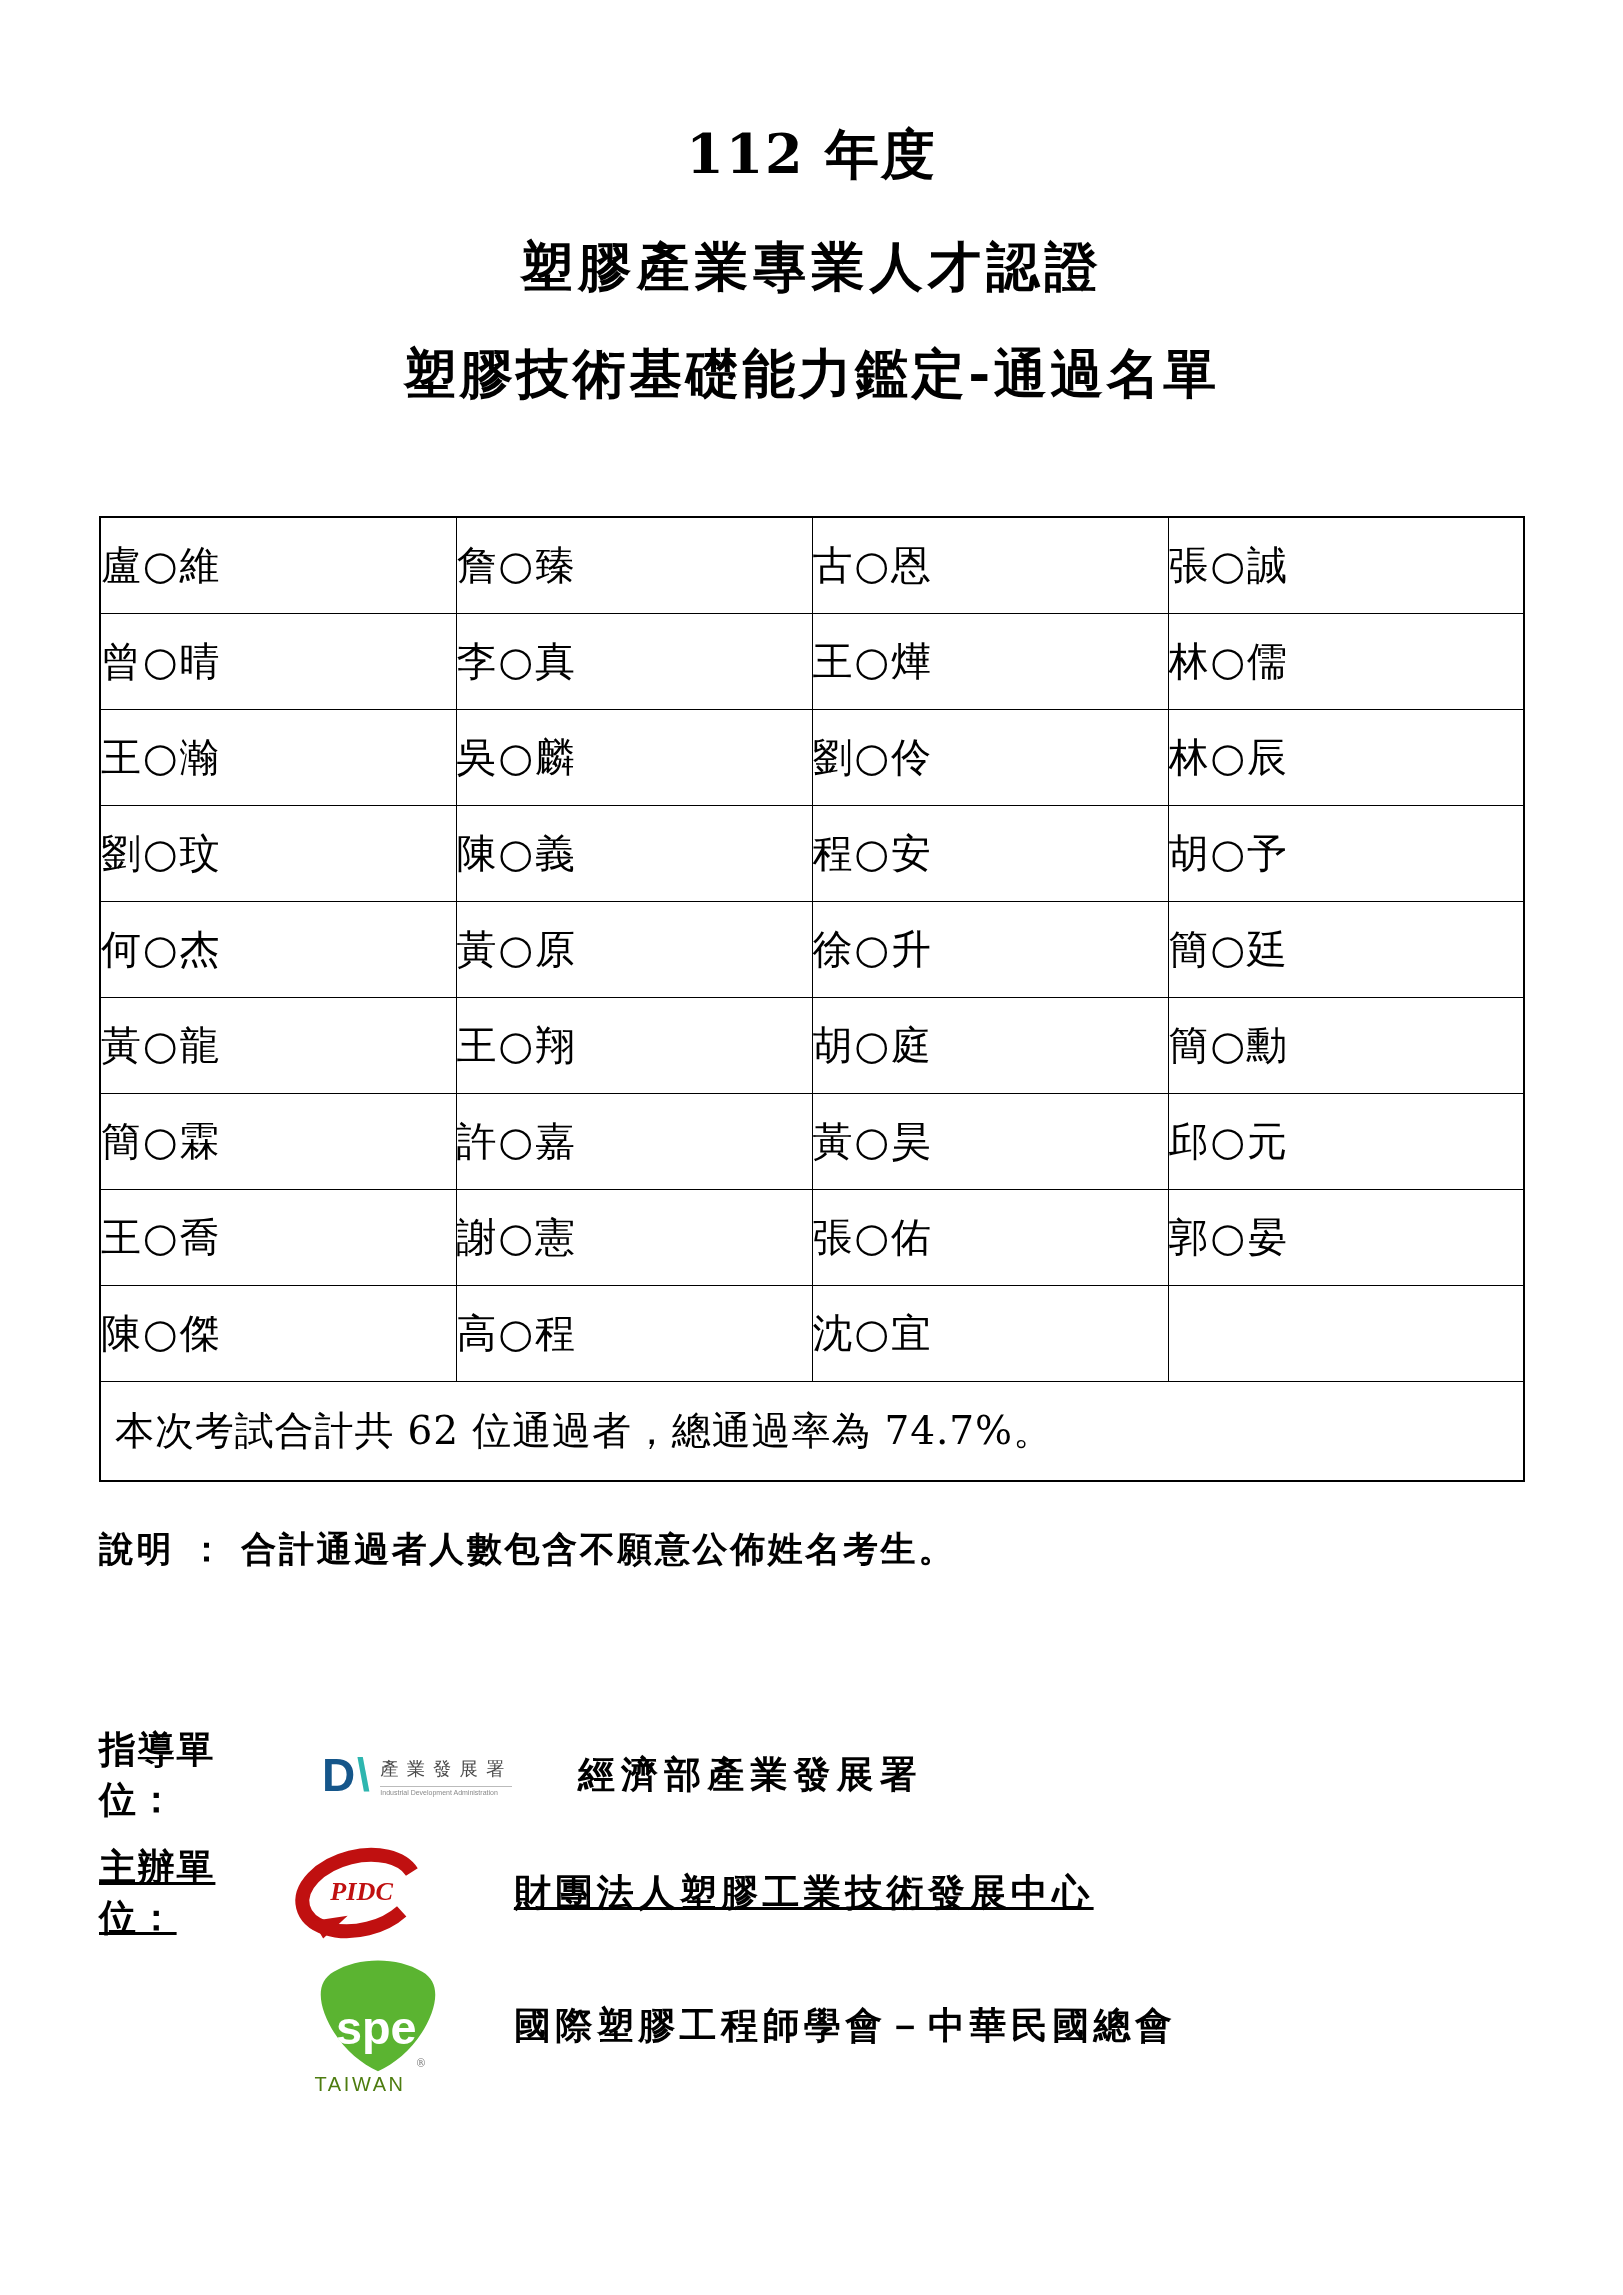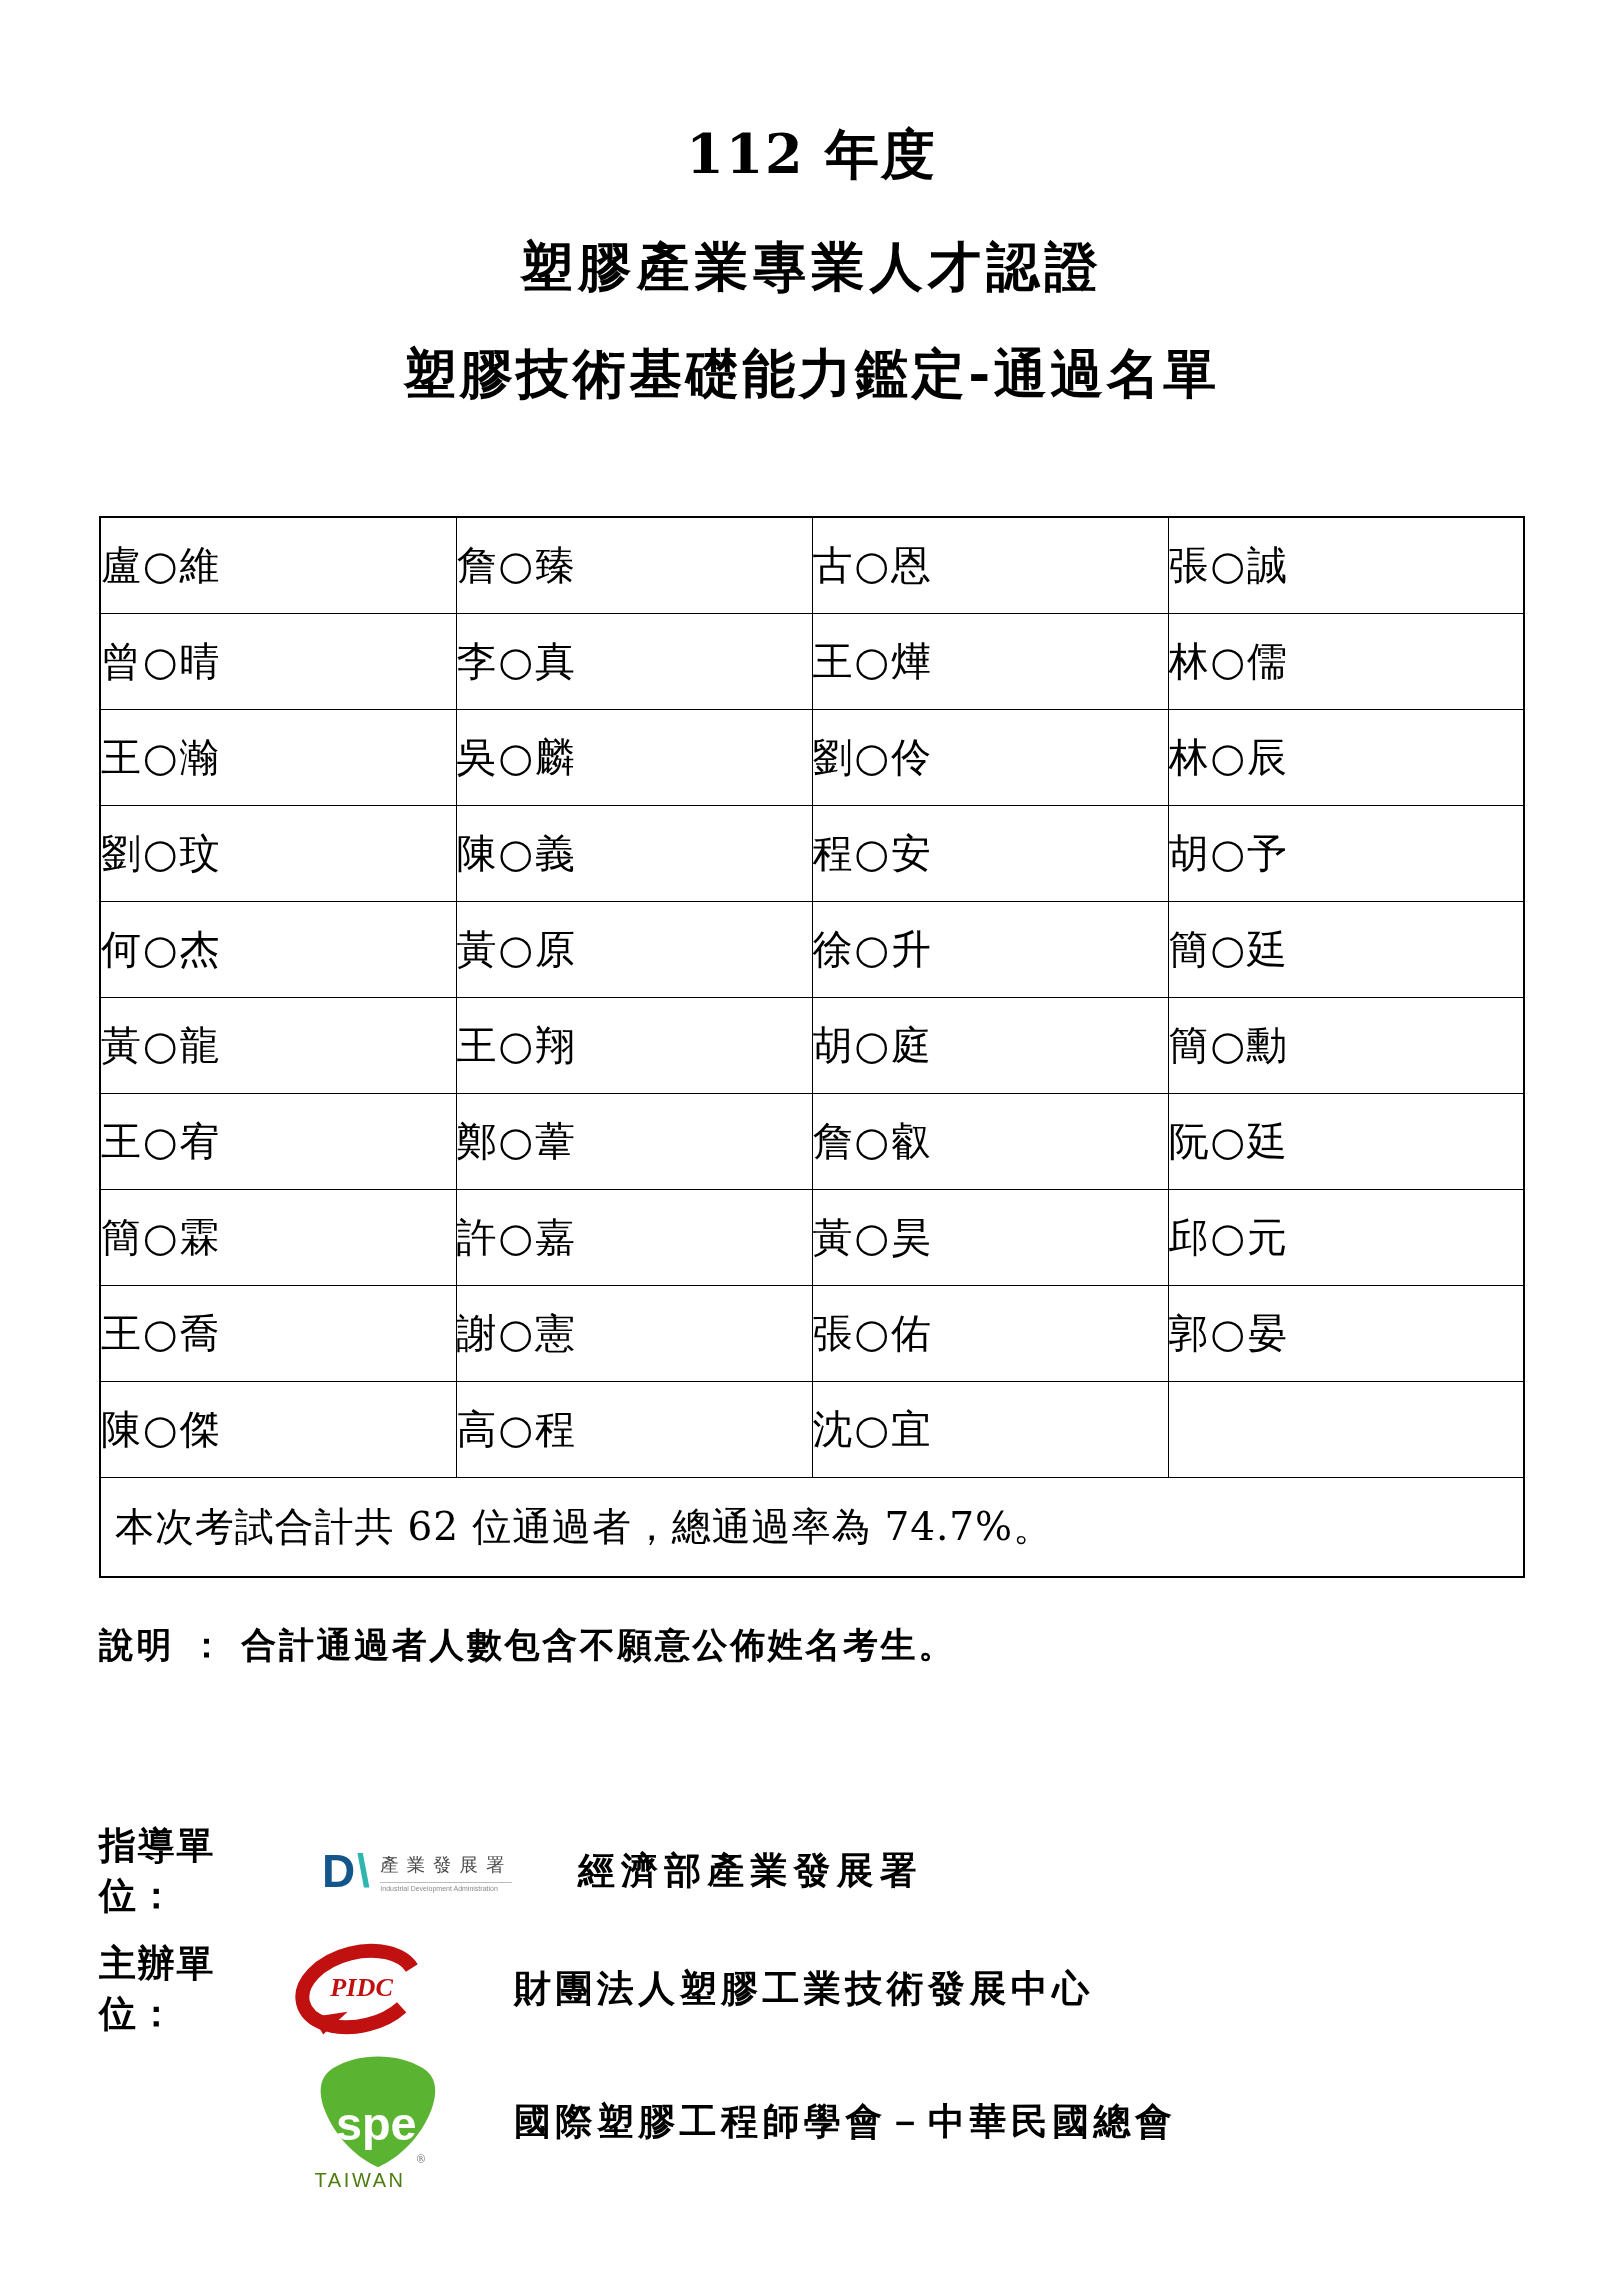--- a/index.html
+++ b/index.html
@@ -28,21 +28,21 @@
   table.pass td.summary {
     height:100px; text-align:left; padding-left:14px;
     font-size:39px; letter-spacing:0.9px;
   }
 
   .note { margin:44px 0 0 99px; font-size:35px; letter-spacing:2.6px; font-weight:bold; }
 
   .footer { margin:165px 0 0 99px; }
   .f-row { display:flex; align-items:center; }
   .f-row1 { height:74px; margin-bottom:30px;gap:32px; }
-  .f-row2 { height:102px; margin-bottom:7px; }
+  .f-row2 { height:102px; margin-bottom:7px;text-decoration:underline; }
   .f-row3 { height:149px; }
   .f-label { width:191px; font-size:37px; font-weight:bold; letter-spacing:1.8px; flex:0 0 auto; }
   .f-logo  { width:224px; flex:0 0 auto; display:flex; align-items:center; }
   .f-name  { font-size:37px; font-weight:bold; letter-spacing:6.1px; }
   .f-row2 .f-name, .f-row3 .f-name { letter-spacing:4.4px; }
 
   
   .da-logo { display:flex; align-items:flex-start; }
   .da-mark { font-family:"Liberation Sans",sans-serif; font-size:46px; font-weight:bold; line-height:1; letter-spacing:0; }
   .da-d { color:#15568A; }
@@ -95,26 +95,20 @@
           <td>何○杰</td>
           <td>黃○原</td>
           <td>徐○升</td>
           <td>簡○廷</td>
         </tr>
         <tr>
           <td>黃○龍</td>
           <td>王○翔</td>
           <td>胡○庭</td>
           <td>簡○勳</td>
-        </tr>
-        <tr>
-          <td>王○宥</td>
-          <td>鄭○葦</td>
-          <td>詹○叡</td>
-          <td>阮○廷</td>
         </tr>
         <tr>
           <td>簡○霖</td>
           <td>許○嘉</td>
           <td>黃○昊</td>
           <td>邱○元</td>
         </tr>
         <tr>
           <td>王○喬</td>
           <td>謝○憲</td>

